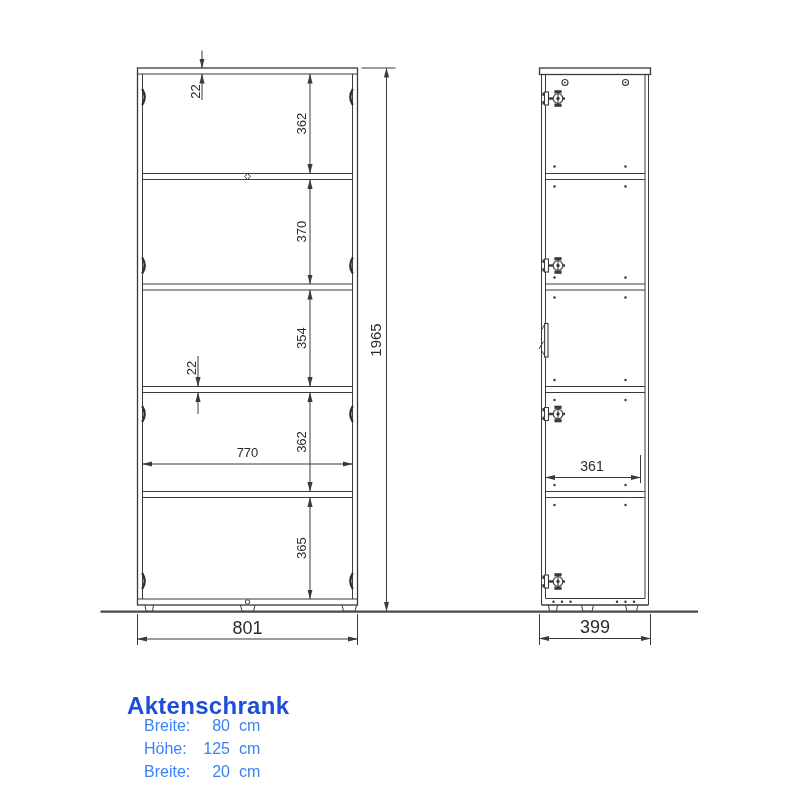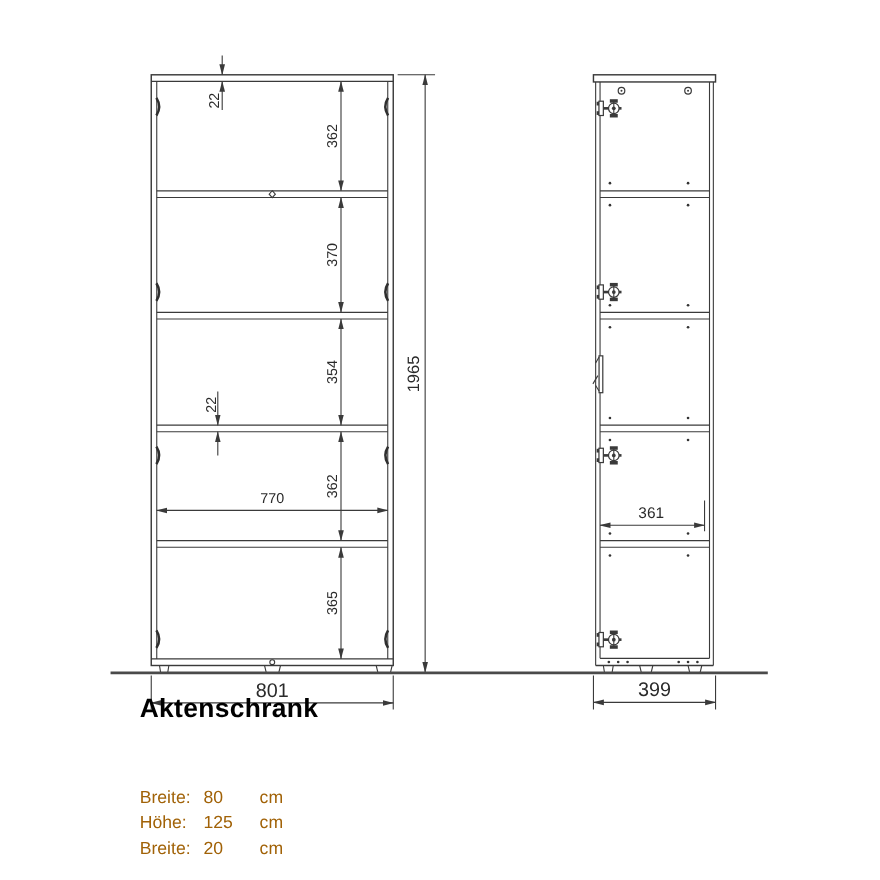--- a/index.html
+++ b/index.html
@@ -15,27 +15,27 @@
   .dim1 { fill:none; stroke:#3a3a3a; stroke-width:1; marker-end:url(#arr); }
   .ext  { fill:none; stroke:#3a3a3a; stroke-width:1; }
   .tds  { font-size:13px; }           
   .tdm  { font-size:14px; }
   .tdh  { font-size:15px; }           
   .tdl  { font-size:18px; }           
   .hlf  { fill:#3a3a3a; stroke:none; }
   .hlr  { fill:#fff; stroke:#3a3a3a; stroke-width:1.1; }
   .dot  { fill:#333; stroke:none; }
   #arr path { fill:#3a3a3a; stroke:none; }
-  .titleblock { position:absolute; left:127px; top:631px; color:#000000; }
+  .titleblock { position:absolute; left:127px; top:692px; color:#1d4ed8; }
   .titleblock h1 { margin:0; font-size:24px; font-weight:bold; letter-spacing:0.3px; }
-  .specs { position:absolute; left:127px; top:714px; color:#a16207; }
+  .specs { position:absolute; left:144px; top:714px; color:#3b82f6; }
   .spec-row { display:flex; font-size:16px; line-height:23px; }
   .spec-label { width:58px; }
-  .spec-value { width:28px; text-align:left; }
-  .spec-unit  { margin-left:23px; }
+  .spec-value { width:28px; text-align:right; }
+  .spec-unit  { margin-left:9px; }
 </style>
 </head>
 <body>
 
 <div id="stage">
 <svg width="800" height="800" viewBox="0 0 800 800">
   <defs>
     <marker id="arr" viewBox="0 0 10 6" refX="9.5" refY="3" markerWidth="10" markerHeight="6" orient="auto-start-reverse" markerUnits="userSpaceOnUse">
       <path d="M0,0.45 L10,3 L0,5.55 Z"></path>
     </marker>

